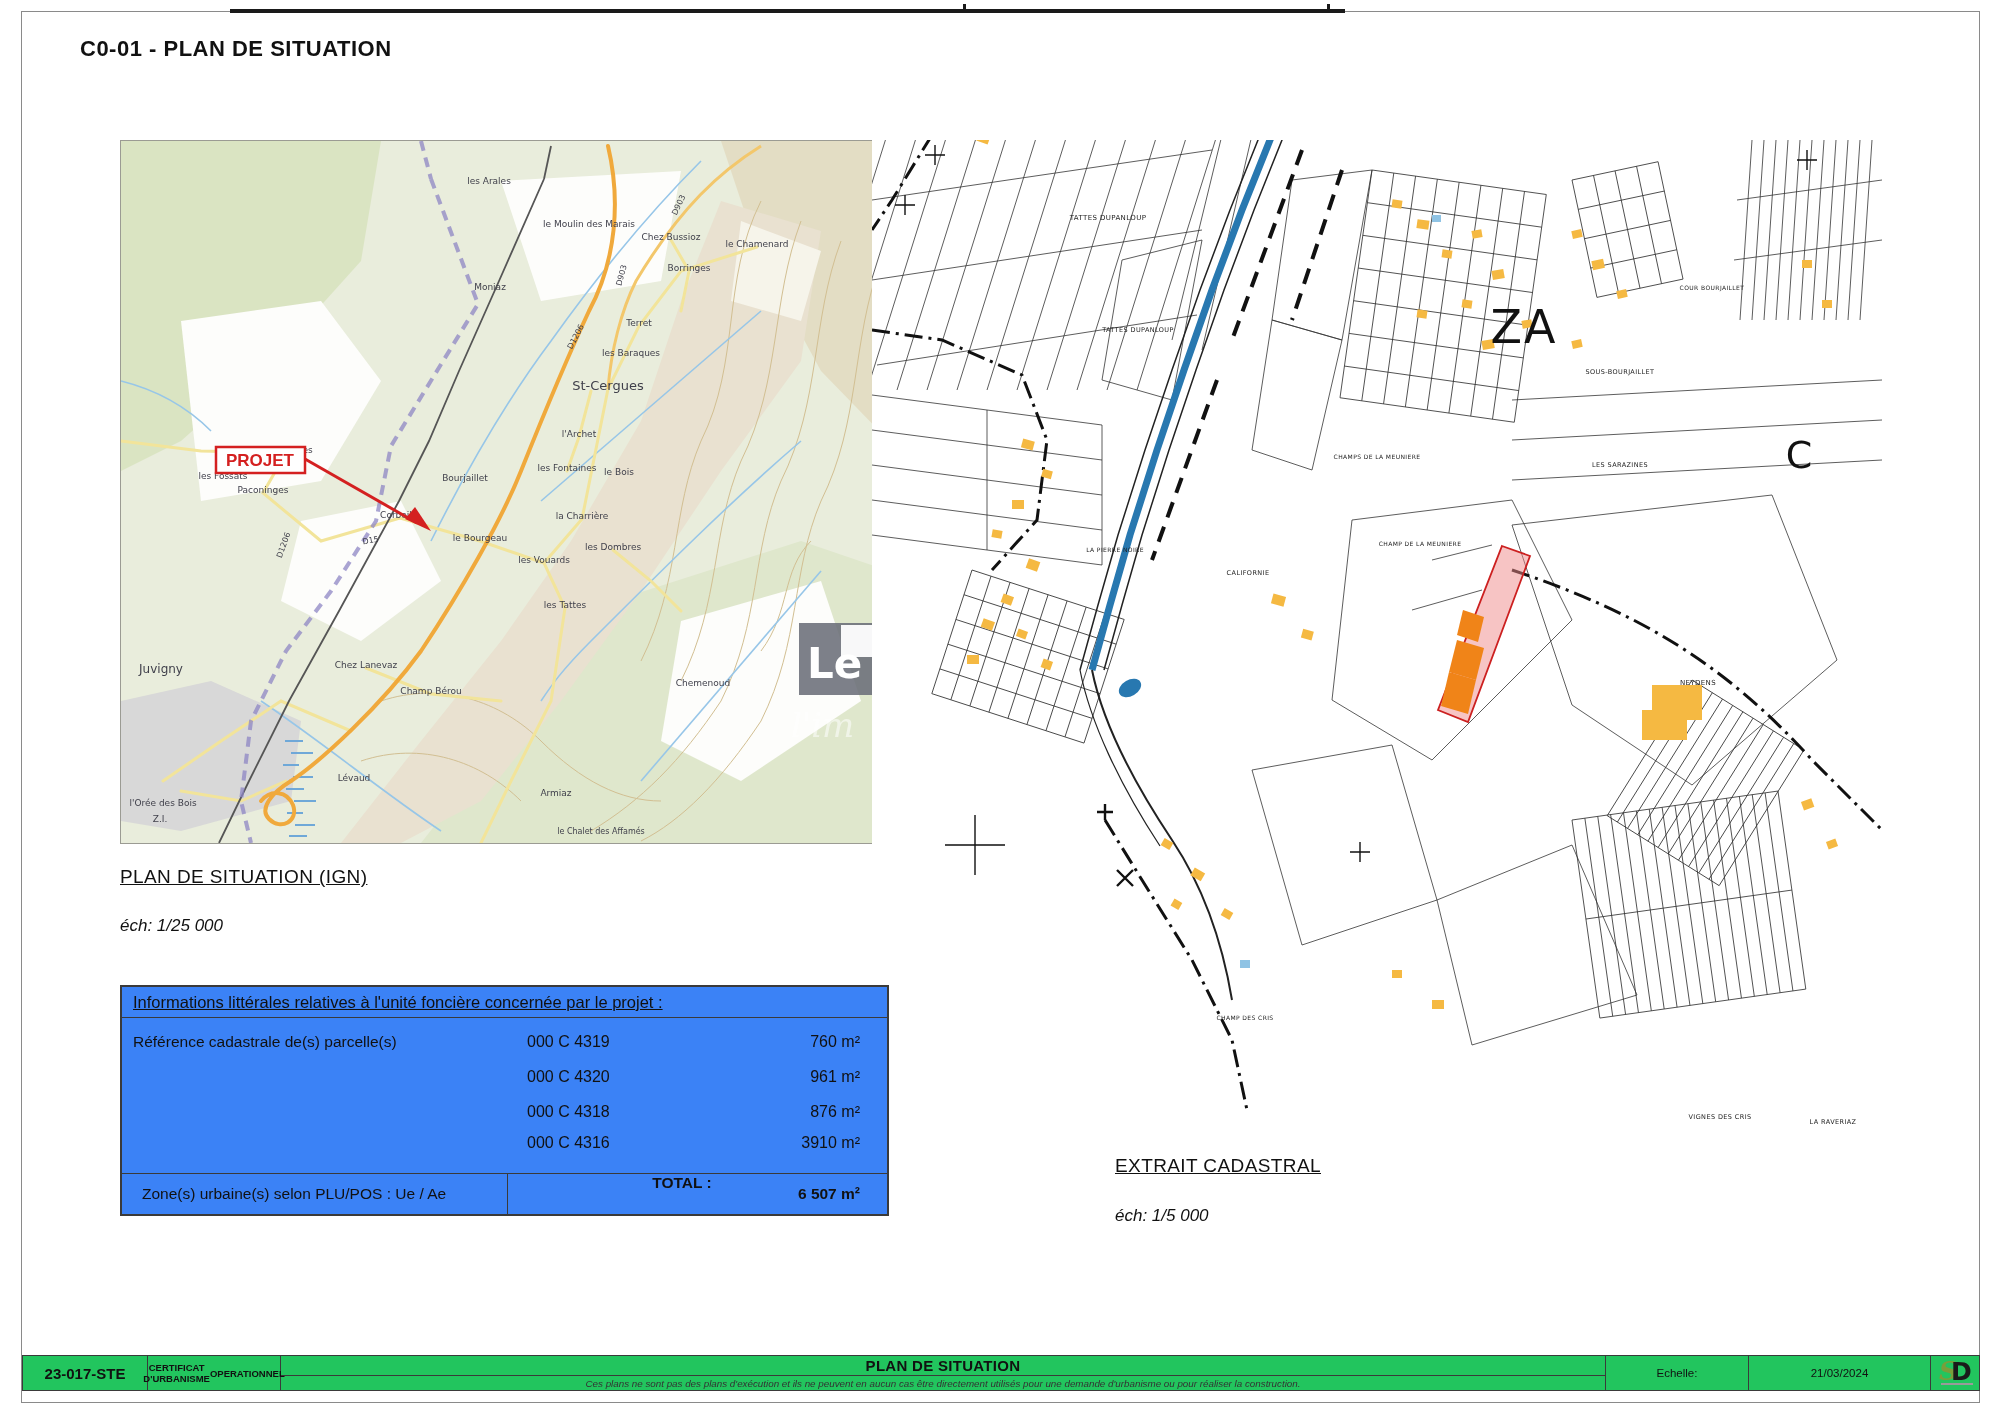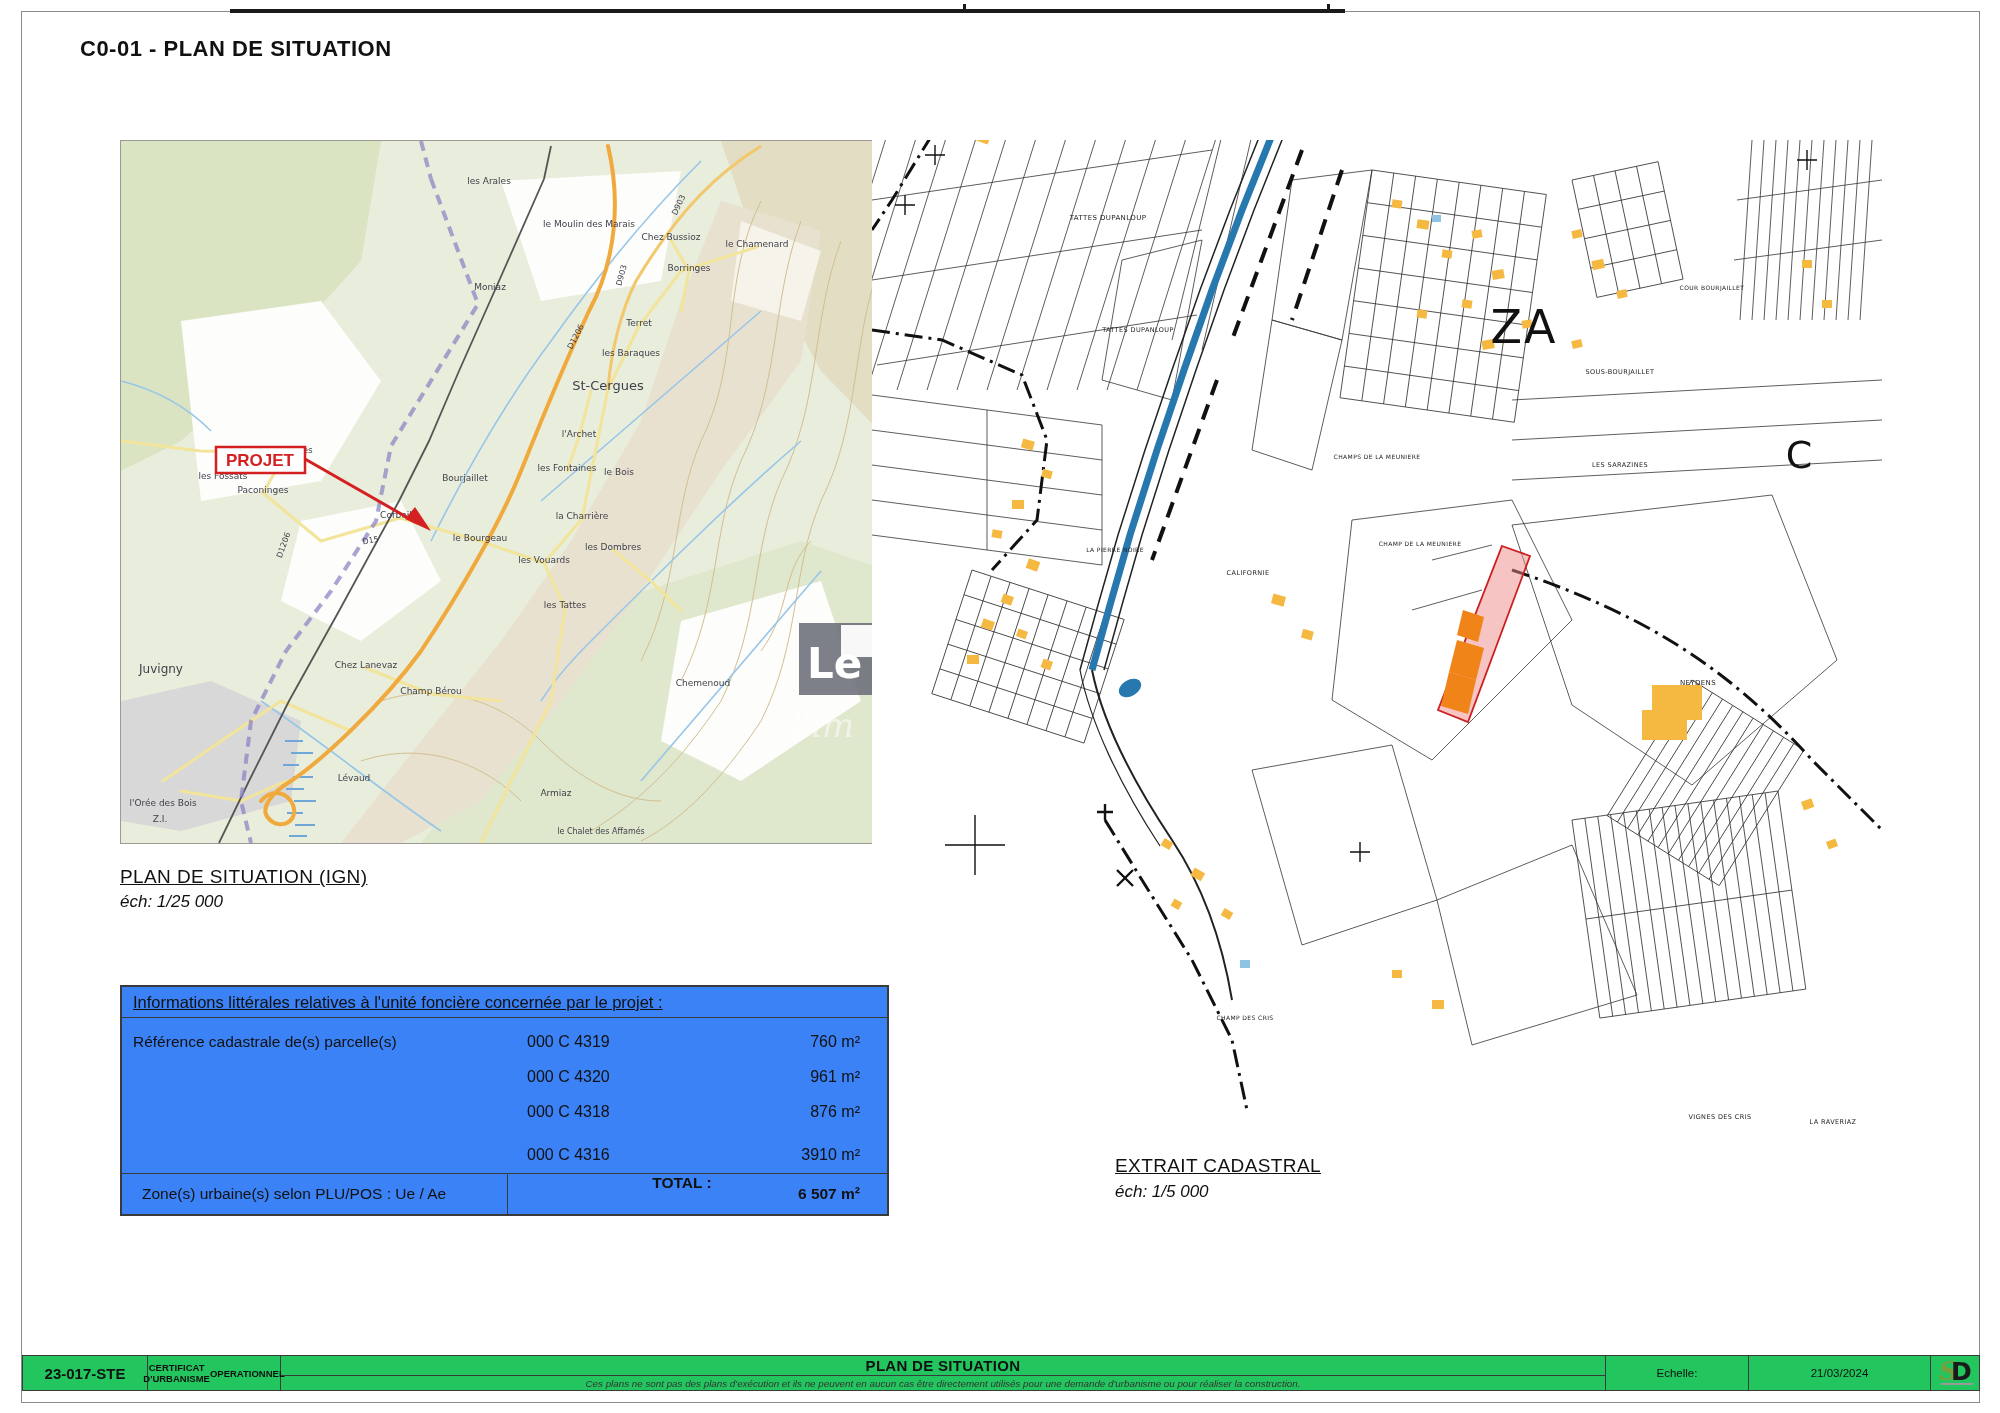--- a/index.html
+++ b/index.html
@@ -7,21 +7,21 @@
        font-family:"Liberation Sans",sans-serif;color:#111;}
   .abs{position:absolute;}
   #page-border{left:21px;top:11px;width:1957px;height:1390px;border:1px solid #8a8a8a;}
   #top-accent{left:230px;top:9px;width:1115px;height:4px;background:#1a1a1a;}
   .tick{background:#1a1a1a;width:3px;height:9px;top:4px;}
   #doc-title{left:80px;top:36px;font-size:22px;font-weight:bold;letter-spacing:.5px;}
   
   #ign-map{left:120px;top:140px;width:768px;height:702px;border:1px solid #9b9b93;background:#e9eddc;}
   #cadastral-map{left:872px;top:140px;width:1010px;height:995px;background:#fff;}
   .caption{font-size:19px;text-decoration:underline;letter-spacing:.4px;}
-  .scale{font-size:17px;font-style:italic;}
+  .scale{font-size:17px;font-style:italic;margin-top:24px;}
   #ign-caption{left:120px;top:866px;}
   #ign-scale{left:120px;top:892px;}
   #cad-caption{left:1115px;top:1155px;}
   #cad-scale{left:1115px;top:1182px;}
   
   #compass{left:936px;top:318px;width:104px;height:122px;}
   
   #info-table{left:120px;top:985px;width:765px;height:227px;border:2px solid #3a3a3a;background:#3b82f6;}
   #table-header{position:absolute;left:0;top:0;width:100%;height:30px;border-bottom:1.5px solid #3a3a3a;}
   #table-header span{position:absolute;left:11px;top:6px;font-size:16.5px;text-decoration:underline;}
@@ -355,21 +355,21 @@
         <span class="area">760 m²</span>
       </div>
       <div class="prow" style="top: 35px;">
         <span class="ref">000 C 4320</span>
         <span class="area">961 m²</span>
       </div>
       <div class="prow" style="top: 70px;">
         <span class="ref">000 C 4318</span>
         <span class="area">876 m²</span>
       </div>
-      <div class="prow" style="top: 113px;">
+      <div class="prow" style="top: 101px;">
         <span class="ref">000 C 4316</span>
         <span class="area">3910 m²</span>
       </div>
     </div>
   <div id="total-row">
     <div id="total-divider"></div>
     <div id="zone-label">Zone(s) urbaine(s) selon PLU/POS : Ue / Ae</div>
     <div id="total-label">TOTAL :</div>
     <div id="total-value">6 507 m²</div>
   </div>

